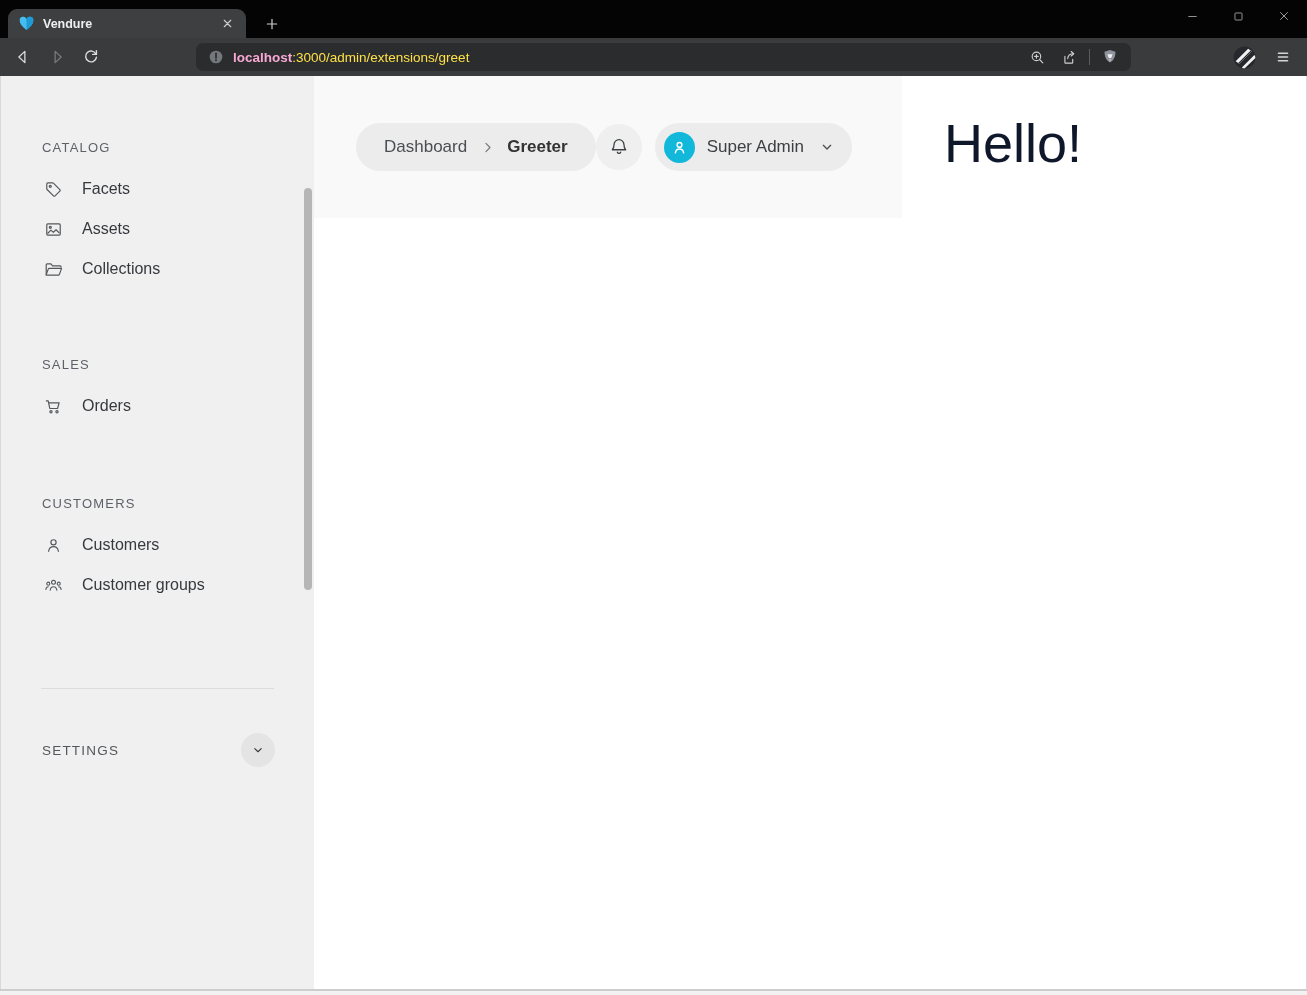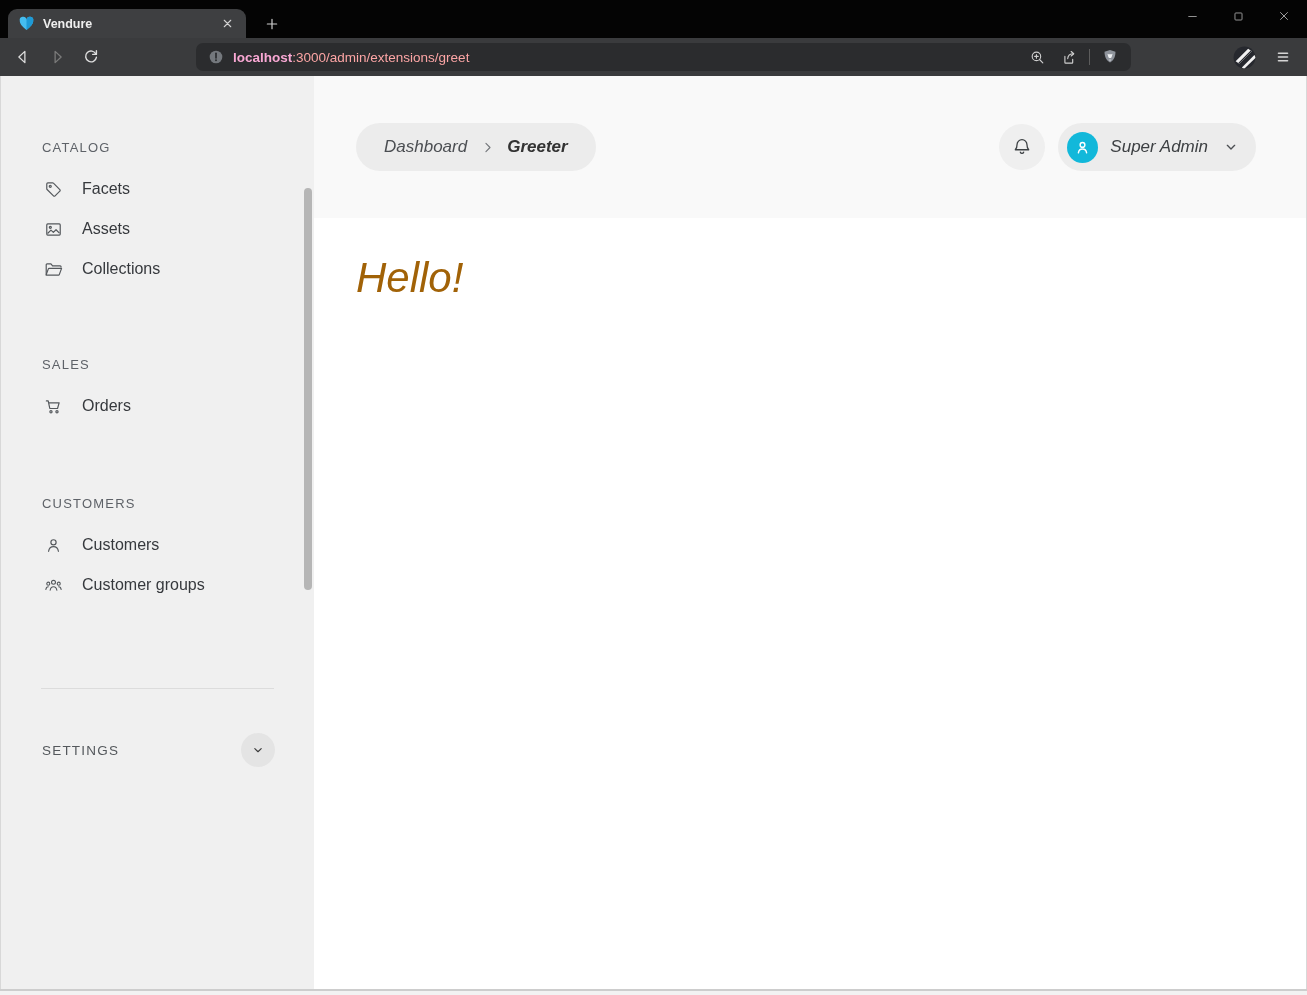--- a/index.html
+++ b/index.html
@@ -21,21 +21,21 @@
 
   
   .toolbar { height:38px; background:#3a3b3d; display:flex; align-items:center; padding-left:14px; }
   .navbtn { width:18px; height:18px; margin-right:16px; display:flex; align-items:center; justify-content:center; color:#dedede; }
   .navbtn.disabled { color:#7b7b7b; }
   .addressbar { width:935px; height:28px; margin-left:80px; background:#2b2c2e; border-radius:7px;
     display:flex; align-items:center; padding:0 12px; }
   .info-badge { width:16px; height:16px; margin-right:9px; flex:0 0 auto; }
   .url { font-size:13.5px; white-space:nowrap; }
   .url .host { color:#f9a8d4; font-weight:700; }
-  .url .path { color:#fca5a5; }
+  .url .path { color:#fde047; }
   .bar-right { margin-left:auto; display:flex; align-items:center; }
   .bar-icon { width:18px; height:18px; color:#cfcfcf; display:flex; align-items:center; justify-content:center; }
   .bar-divider { width:1px; height:16px; background:#5c5c5c; margin:0 11px; }
   .toolbar-spacer { flex:1; }
   .toolbar-right { display:flex; align-items:center; gap:16px; padding-right:14px; }
   .stripes-btn { width:25px; height:25px; }
   .menu-btn { width:20px; height:20px; color:#d5d5d5; display:flex; align-items:center; justify-content:center; }
 
   
   .page { height:913px; display:flex; background:#fff; border-left:1px solid #d8d8d8; border-right:1px solid #d8d8d8; }
@@ -55,34 +55,34 @@
   .nav-label { margin-left:19px; font-size:16px; color:#36393d; }
   .sidebar-divider { height:1px; background:#dcdcdc; margin:83px 40px 0 40px; }
   .collapsed-row { height:34px; margin:0 39px 0 41px; display:flex; align-items:center; justify-content:space-between; cursor:pointer; }
   .collapsed-row.first { margin-top:44px; }
   .collapsed-row.second { margin-top:23px; }
   .collapsed-label { font-size:13.5px; font-weight:500; letter-spacing:1.2px; color:#54585c; }
   .chev-circle { width:34px; height:34px; border-radius:50%; background:#e4e4e4; display:flex; align-items:center; justify-content:center; color:#3c3c3c; }
   .sb-thumb { position:absolute; right:2px; top:112px; width:8px; height:402px; background:#b6b6b6; border-radius:4px; }
 
   
-  .main { flex:1; display:flex; flex-direction:column; background:#fff;font-style:italic; }
+  .main { flex:1; display:flex; flex-direction:row; background:#fff; }
   .main-header { height:142px; background:#f9f9f9; display:flex; align-items:center; padding:0 50px 0 42px; }
   .breadcrumb { height:48px; border-radius:24px; background:#ececec; display:flex; align-items:center; padding:0 28px; }
   .crumb-parent { font-size:17px; color:#4b4e52; cursor:pointer; }
   .crumb-sep { width:16px; height:16px; margin:0 12px; color:#73767a; display:flex; align-items:center; justify-content:center; }
   .crumb-current { font-size:17px; font-weight:700; color:#333; }
   .header-right { margin-left:auto; display:flex; align-items:center; gap:13px; }
   .bell-circle { width:46px; height:46px; border-radius:50%; background:#efefef; display:flex; align-items:center; justify-content:center; color:#3c4043; cursor:pointer; }
   .user-pill { height:48px; border-radius:24px; background:#ececec; display:flex; align-items:center; padding:0 17px 0 9px; cursor:pointer; }
   .avatar { width:31px; height:31px; border-radius:50%; background:#12b8da; display:flex; align-items:center; justify-content:center; }
   .user-name { margin:0 14px 0 12px; font-size:17px; color:#3d4043; }
   .user-chevron { width:17px; height:17px; color:#4c4f53; display:flex; align-items:center; justify-content:center; }
   .content { flex:1; padding:36px 0 0 42px; background:#fff; }
-  .greeting { font-size:42px; font-weight:300; color:#a16207; letter-spacing:0; }
+  .greeting { font-size:54px; font-weight:300; color:#0f172a; letter-spacing:0; }
 
   svg { display:block; }
 </style>
 </head>
 <body>
 
 <div class="window">
 
   <div class="titlebar">
     <div class="tab">

